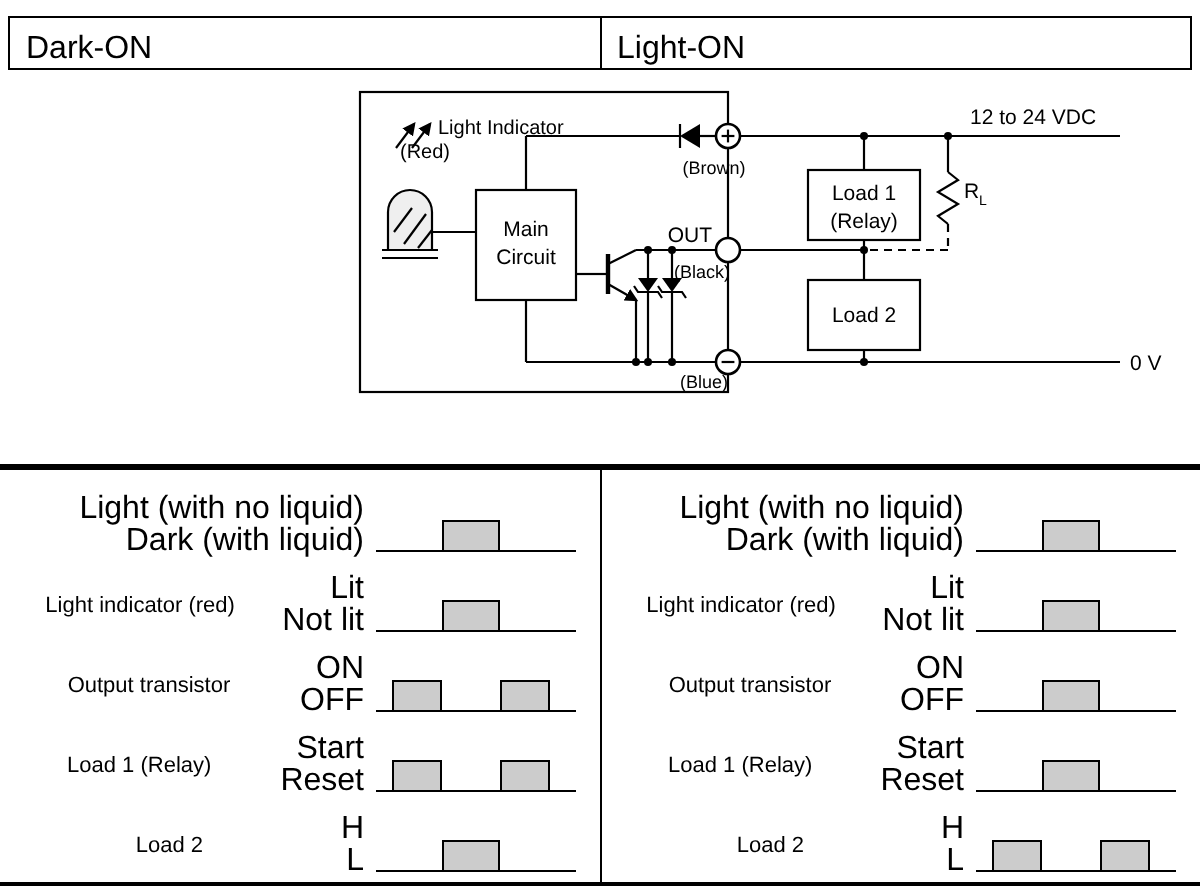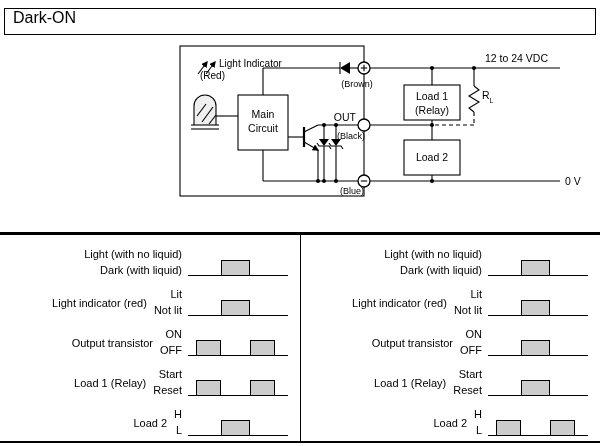--- a/index.html
+++ b/index.html
@@ -3,21 +3,21 @@
 <meta charset="utf-8">
 <style>
   * { margin:0; padding:0; box-sizing:border-box; }
   html,body { background:#fff; }
   .page { position:relative; width:600px; height:446px; background:#fff;
           font-family:"Liberation Sans", sans-serif; color:#000; overflow:hidden; }
 
   
   .header { position:absolute; top:8px; left:4px; width:592px; height:27px;
             border:1.5px solid #000; display:flex; }
-  .hcell { flex:1; display:flex; align-items:flex-start; padding-left:8px; font-size:16px; }
+  .hcell { flex:1; display:flex; align-items:flex-end; padding-left:8px; font-size:16px; }
   .hcell.r { border-left:1.5px solid #000; }
 
   
   .circuit { position:absolute; top:36px; left:12px; width:600px; height:172px; }
   svg text { font-family:"Liberation Sans", sans-serif; fill:#000; stroke:none; }
   .wire { stroke:#000; stroke-width:1.1; fill:none; }
   .thick { stroke:#000; stroke-width:2.2; fill:none; }
   .dash { stroke:#000; stroke-width:1.1; fill:none; stroke-dasharray:4 3; }
   .term { fill:#fff; stroke:#000; stroke-width:1.3; }
   .dot { fill:#000; stroke:none; }
@@ -28,37 +28,40 @@
   .note { position:absolute; top:209px; left:8px; font-size:13.5px; white-space:nowrap; }
   .note sub { font-size:9px; }
 
   
   .sep { position:absolute; top:232px; left:0; width:600px; height:2.5px; background:#000; }
   .timing { position:absolute; top:235px; left:0; width:600px; height:208px;
             border-bottom:2.5px solid #000; display:flex; }
   .tcol { width:300px; padding:14px 12px 0 6px; }
   .tcol.r { border-left:1.5px solid #000; }
   .trow { display:flex; align-items:center; margin-bottom:13px; }
-  .tmain { flex:1; text-align:right; padding-right:7px; font-size:11px; white-space:nowrap; }
+  .tmain { flex:1; text-align:center; padding-right:7px; font-size:11px; white-space:nowrap; }
   .thl { display:flex; flex-direction:column; justify-content:space-between; height:27px;
-         text-align:right; font-size:11px; line-height:11px; white-space:nowrap; flex-shrink:0; }
+         text-align:right; font-size:16px; line-height:11px; white-space:nowrap; flex-shrink:0; }
   .track { position:relative; width:100px; height:26px; margin-left:6px; flex-shrink:0; }
   .baseline { position:absolute; left:0; right:0; bottom:0; height:1px; background:#000; }
   .pulse { position:absolute; bottom:0; height:16px; background:var(--pulse-fill,#ccc);
            border:1px solid #000; }
 </style>
 </head>
 <body>
 
 <div class="page">
 
   <div class="header">
     <div class="hcell">
       <span>Dark-ON</span>
     </div>
+    <div class="hcell r">
+      <span>Light-ON</span>
+    </div>
   </div>
 
   <div class="circuit">
     <svg width="600" height="172" viewBox="0 0 600 172">
       <defs>
         <marker id="arr" viewBox="0 0 10 10" refX="8" refY="5" markerWidth="6" markerHeight="6" orient="auto">
           <path d="M0,0 L10,5 L0,10 Z" fill="#000"></path>
         </marker>
       </defs>
 

